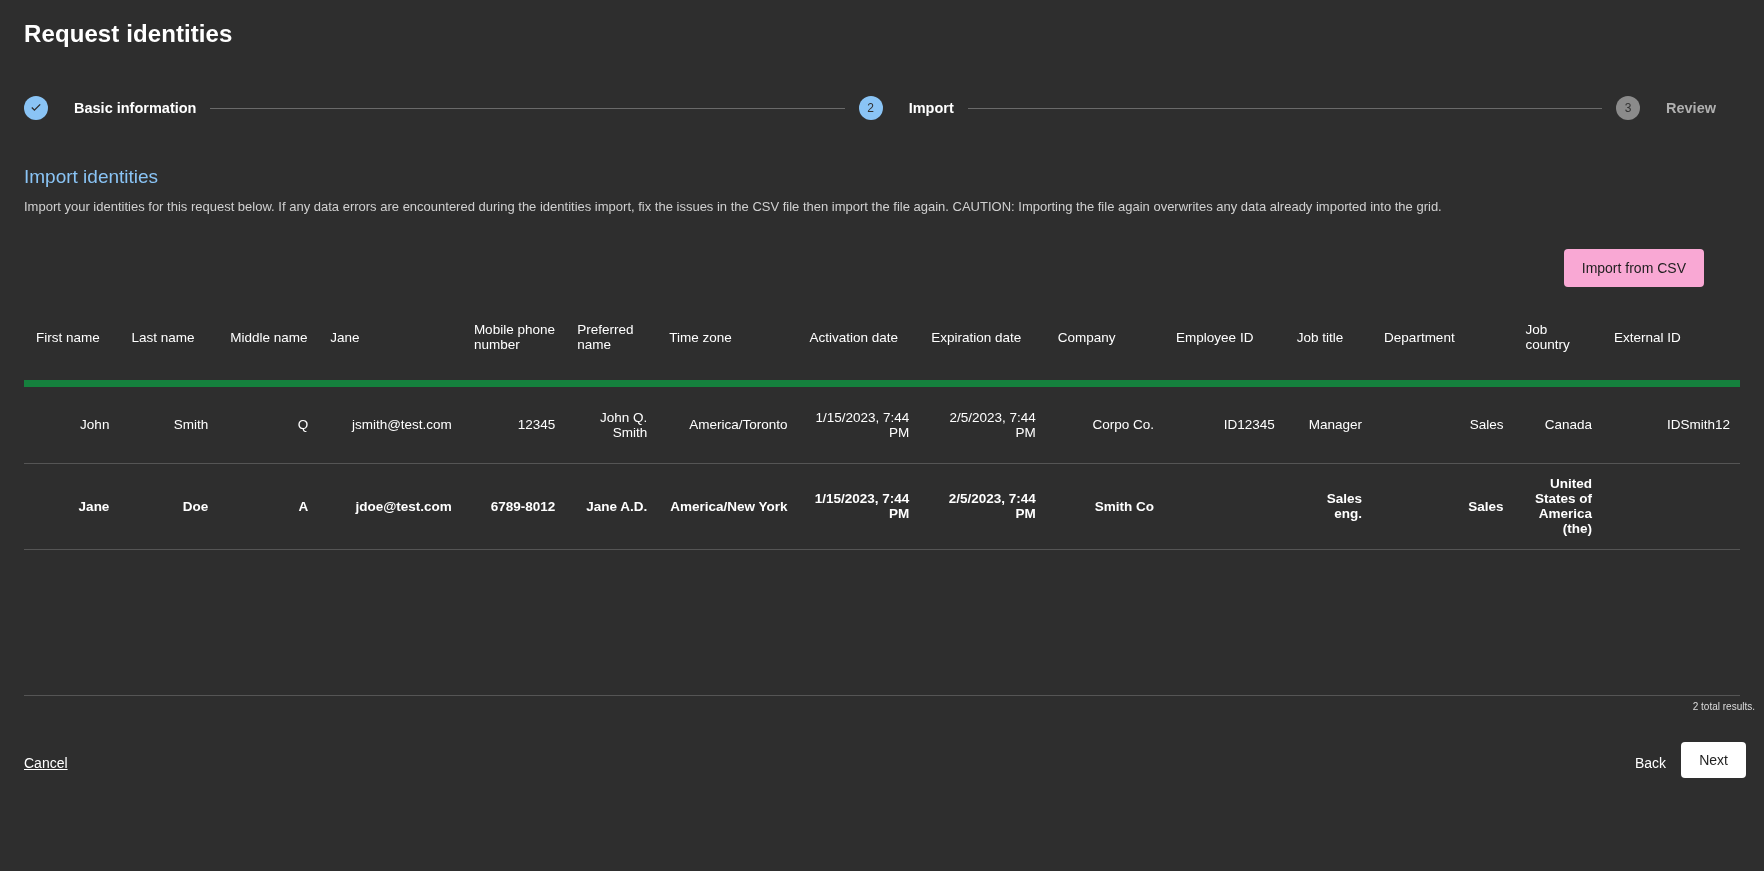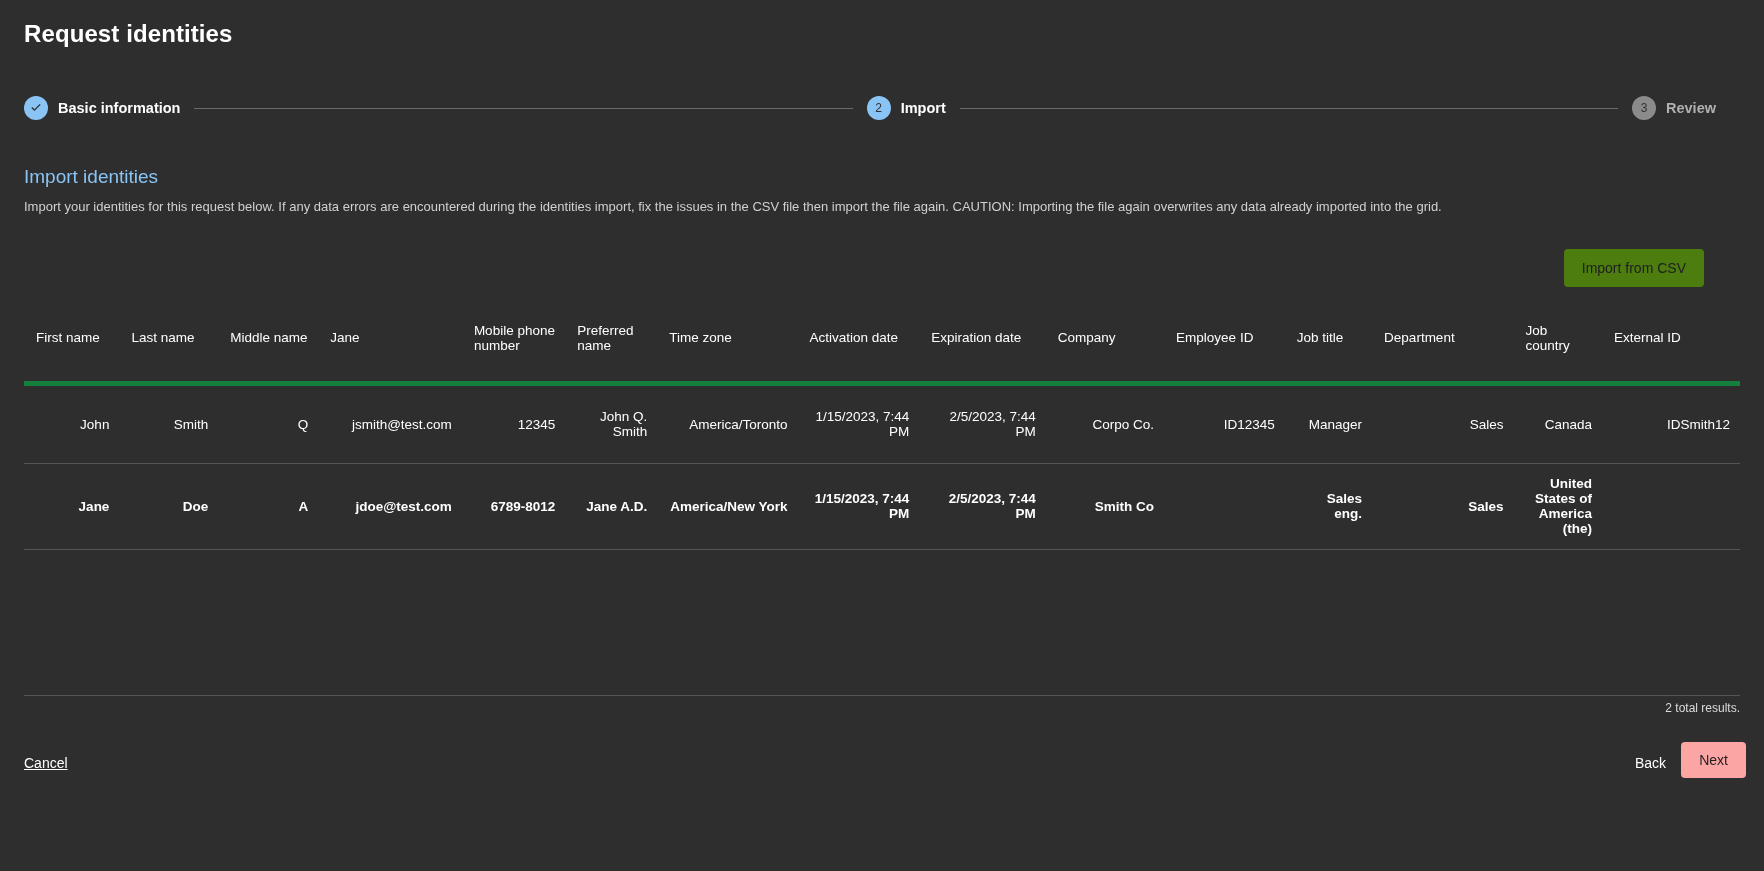--- a/index.html
+++ b/index.html
@@ -40,21 +40,21 @@
     top: 92px;
     width: 1692px;
     height: 32px;
     display: flex;
     align-items: center;
   }
   .step {
     display: flex;
     align-items: center;
     flex: 0 0 auto;
-    gap: 10px;
+    gap: 26px;
   }
   .step-bullet {
     width: 24px;
     height: 24px;
     border-radius: 50%;
     display: flex;
     align-items: center;
     justify-content: center;
     font-size: 12px;
     font-weight: normal;
@@ -104,21 +104,21 @@
     color: #d0d0d0;
     white-space: nowrap;
   }
 
   
   .import-btn {
     position: absolute;
     right: 60px;
     top: 268px;
     transform: translateY(-50%);
-    background: #4d7c0f;
+    background: #f9a8d4;
     color: #1f1f1f;
     border: none;
     border-radius: 4px;
     font-size: 14px;
     font-family: "Liberation Sans", sans-serif;
     padding: 12px 18px;
     cursor: pointer;
     line-height: 1;
   }
 
@@ -135,21 +135,21 @@
     table-layout: fixed;
   }
   table.identities th {
     text-align: left;
     vertical-align: middle;
     font-size: 13.5px;
     font-weight: normal;
     color: #ffffff;
     padding: 12px 10px 12px 0;
     height: 88px;
-    border-bottom: 5px solid #15803d;
+    border-bottom: 7px solid #15803d;
   }
   table.identities td {
     text-align: right;
     vertical-align: middle;
     font-size: 13.5px;
     color: #ffffff;
     padding: 10px 10px 10px 0;
     border-bottom: 1px solid #555555;
   }
   tr.data-row.r1 td { height: 80px; }
@@ -175,23 +175,23 @@
   .cell-pad { padding-left: 12px; display: block; }
 
   .spacer-row td {
     height: 146px;
     border-bottom: 1px solid #555555;
   }
 
   
   .total-results {
     position: absolute;
-    right: 24px;
+    right: 9px;
     top: 701px;
-    font-size: 12px;
+    font-size: 10px;
     color: #dcdcdc;
   }
   .footer {
     position: absolute;
     left: 0;
     right: 0;
     top: 726px;
     height: 145px;
   }
   .cancel-link {
@@ -216,21 +216,21 @@
     background: none;
     border: none;
     font-family: "Liberation Sans", sans-serif;
     cursor: pointer;
     padding: 6px 8px;
   }
   .next-btn {
     position: absolute;
     right: 18px;
     top: 16px;
-    background: #fca5a5;
+    background: #ffffff;
     color: #1f1f1f;
     border: none;
     border-radius: 4px;
     font-size: 14px;
     font-family: "Liberation Sans", sans-serif;
     padding: 11px 18px;
     cursor: pointer;
     line-height: 1;
   }
 </style>

